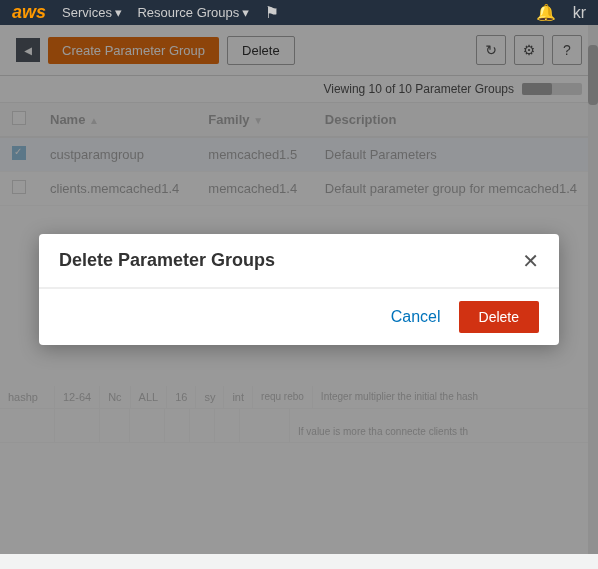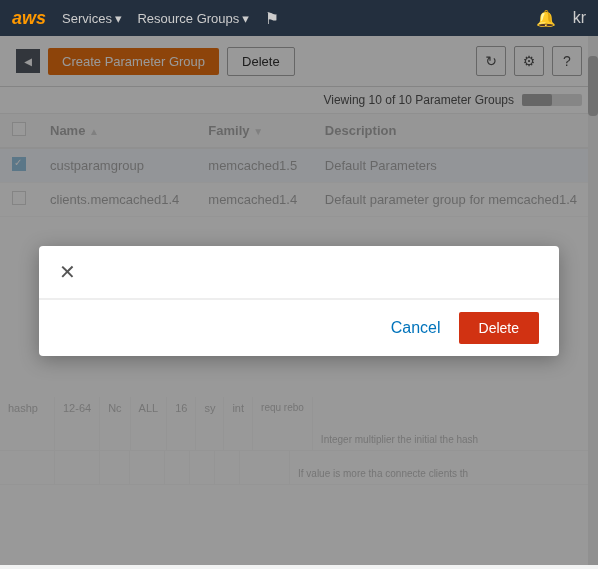--- a/index.html
+++ b/index.html
@@ -1,21 +1,21 @@
 <!DOCTYPE html>
 <html><head>
   <meta charset="utf-8">
   <style>
     * { box-sizing: border-box; margin: 0; padding: 0; }
     body { font-family: Arial, sans-serif; font-size: 13px; background: #f2f3f3; width: 598px; height: 569px; overflow: hidden; position: relative; }
 
     
     .top-nav {
       background: #232f3e;
-      height: 36px;
+      height: 25px;
       display: flex;
       align-items: center;
       padding: 12px 12px;
       gap: 16px;
     }
     .aws-logo {
       display: flex;
       align-items: center;
       gap: 4px;
     }
@@ -360,21 +360,21 @@
   <div style="margin-top: 180px; opacity: 0.35;">
     <div style="display:flex; border-bottom:1px solid #eee; font-size:11px; color:#555;">
       <div style="padding:5px 8px; border-right:1px solid #eee; min-width:55px;">hashp</div>
       <div style="padding:5px 8px; border-right:1px solid #eee; min-width:45px;">12-64</div>
       <div style="padding:5px 8px; border-right:1px solid #eee; min-width:30px;">Nc</div>
       <div style="padding:5px 8px; border-right:1px solid #eee; min-width:35px;">ALL</div>
       <div style="padding:5px 8px; border-right:1px solid #eee; min-width:25px;">16</div>
       <div style="padding:5px 8px; border-right:1px solid #eee; min-width:25px;">sy</div>
       <div style="padding:5px 8px; border-right:1px solid #eee; min-width:25px;text-align:center;">int</div>
       <div style="padding:5px 8px; border-right:1px solid #eee; min-width:50px; font-size:10px;">requ rebo</div>
-      <div style="padding:5px 8px; min-width:100px; font-size:10px;margin-top:32px;">Integer multiplier the initial the hash</div>
+      <div style="padding:5px 8px; min-width:100px; font-size:10px;">Integer multiplier the initial the hash</div>
     </div>
     <div style="display:flex; border-bottom:1px solid #eee; font-size:11px; color:#555;">
       <div style="padding:5px 8px; border-right:1px solid #eee; min-width:55px;"></div>
       <div style="padding:5px 8px; border-right:1px solid #eee; min-width:45px;"></div>
       <div style="padding:5px 8px; border-right:1px solid #eee; min-width:30px;"></div>
       <div style="padding:5px 8px; border-right:1px solid #eee; min-width:35px;"></div>
       <div style="padding:5px 8px; border-right:1px solid #eee; min-width:25px;"></div>
       <div style="padding:5px 8px; border-right:1px solid #eee; min-width:25px;"></div>
       <div style="padding:5px 8px; border-right:1px solid #eee; min-width:25px;"></div>
       <div style="padding:5px 8px; border-right:1px solid #eee; min-width:50px;"></div>
@@ -382,20 +382,21 @@
     </div>
   </div>
 
   <div class="scrollbar-track">
     <div class="scrollbar-thumb"></div>
   </div>
 
   <div class="modal-overlay">
     <div class="modal">
       <div class="modal-header">
+        <span class="modal-title">Delete Parameter Groups</span>
         <button class="modal-close">✕</button>
       </div>
       <div class="modal-footer">
         <button class="btn-cancel">Cancel</button>
         <button class="btn-delete">Delete</button>
       </div>
     </div>
   </div>
 
 </div>

